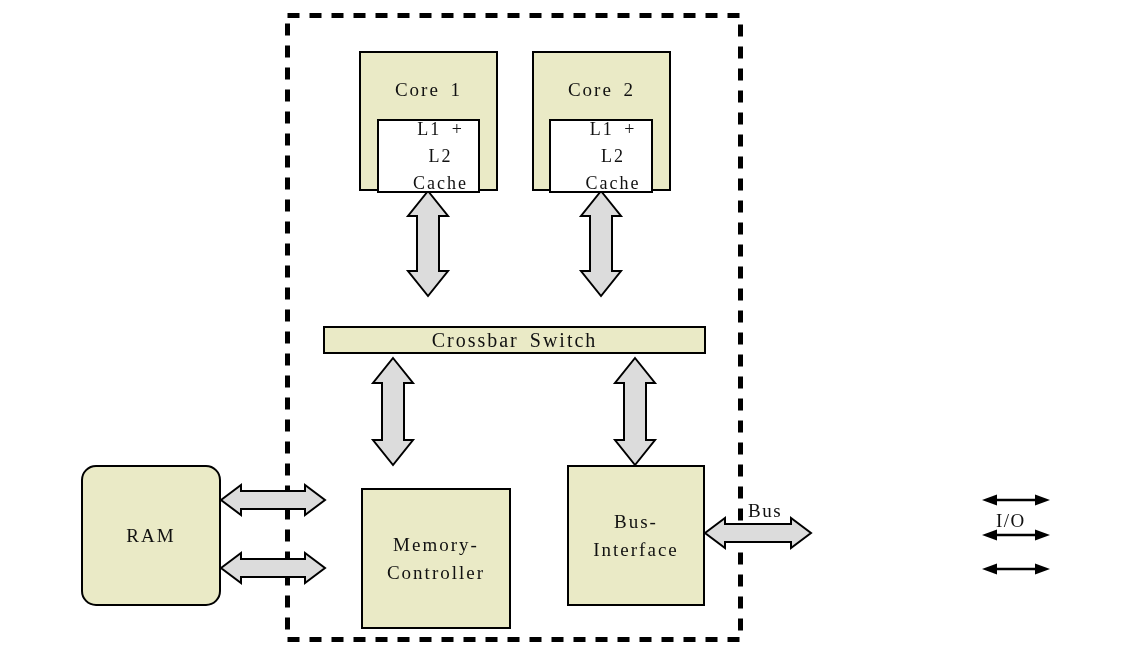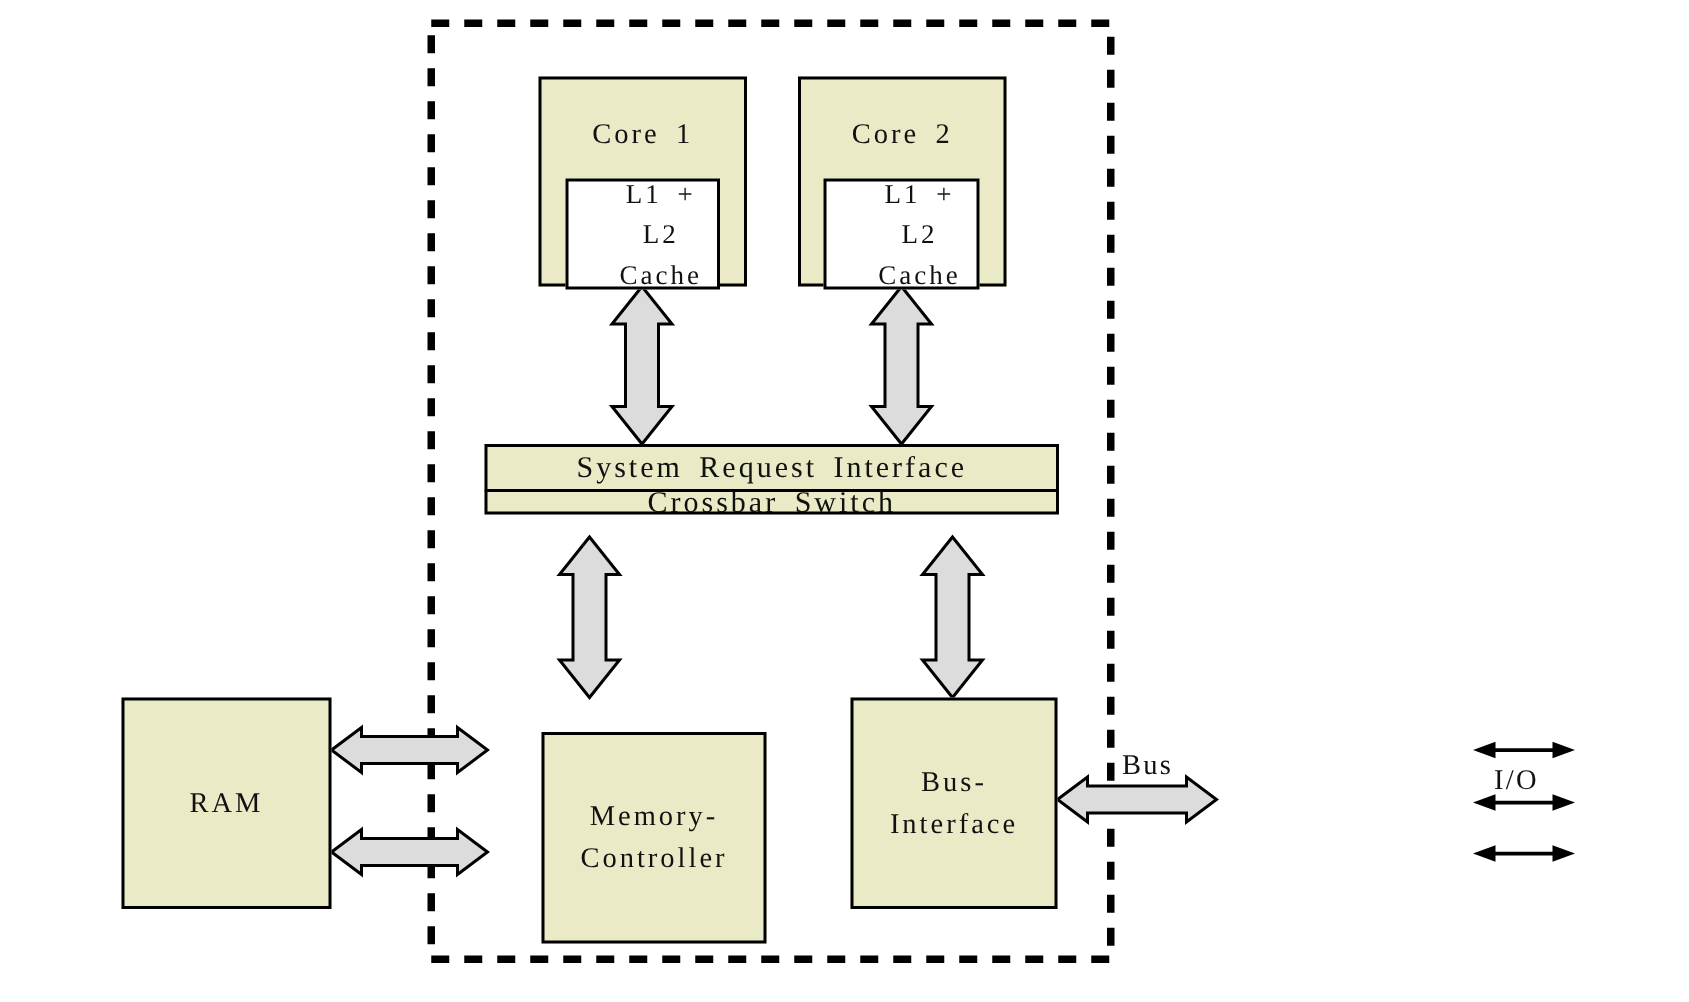--- a/index.html
+++ b/index.html
@@ -76,22 +76,22 @@
     font-size: 19px;
     letter-spacing: 1.5px;
     white-space: nowrap;
   }
   
   #core1    { left: 359px; top: 51px;  width: 139px; height: 140px; }
   #core2    { left: 532px; top: 51px;  width: 139px; height: 140px; }
   #cache1   { left: 377px; top: 119px; width: 103px; height: 74px; }
   #cache2   { left: 549px; top: 119px; width: 104px; height: 74px; }
   #sri      { left: 323px; top: 296px; width: 383px; height: 32px; }
-  #crossbar { left: 323px; top: 326px; width: 383px; height: 17px; }
-  #ram      { left: 81px;  top: 465px; width: 140px; height: 141px; }
+  #crossbar { left: 323px; top: 326px; width: 383px; height: 28px; }
+  #ram      { left: 81px;  top: 465px; width: 140px; height: 141px; border-radius: 15px; }
   #memctrl  { left: 325px; top: 488px; width: 150px; height: 141px; margin-left: 36px; }
   #busctrl  { left: 567px; top: 465px; width: 138px; height: 141px; }
   #chipset  { left: 811px; top: 465px; width: 171px; height: 141px; }
   #bus-label { left: 748px; top: 500px; }
   #io-label  { left: 996px; top: 462px; margin-top: 48px; }
 </style>
 </head>
 <body>
 
 <div class="stage">
@@ -137,23 +137,20 @@
 
   <div class="block cache" id="cache1">
     <span>L1 + L2
 Cache</span>
   </div>
   <div class="block cache" id="cache2">
     <span>L1 + L2
 Cache</span>
   </div>
 
-  <div class="block bar" id="sri">
-    <span>System Request Interface</span>
-  </div>
   <div class="block bar" id="crossbar">
     <span>Crossbar Switch</span>
   </div>
 
   <div class="block" id="ram">
     <span>RAM</span>
   </div>
   <div class="block" id="memctrl">
     <span>Memory-
 Controller</span>

